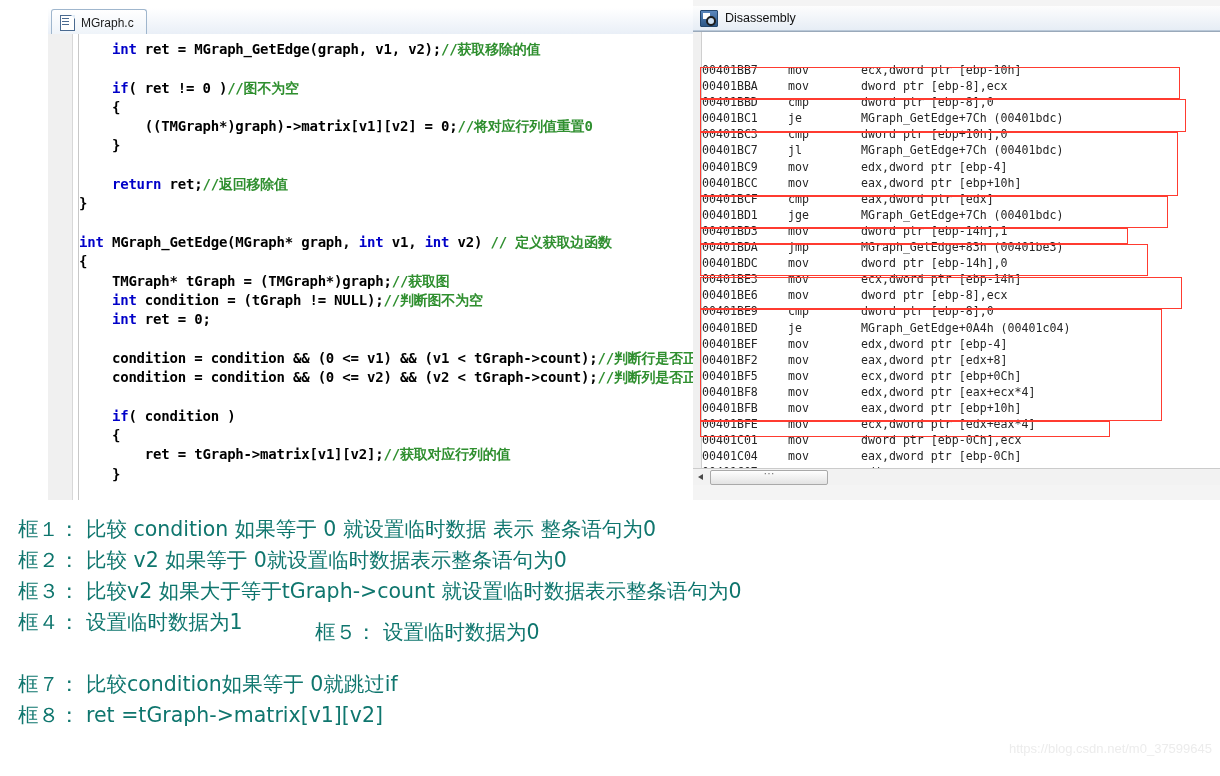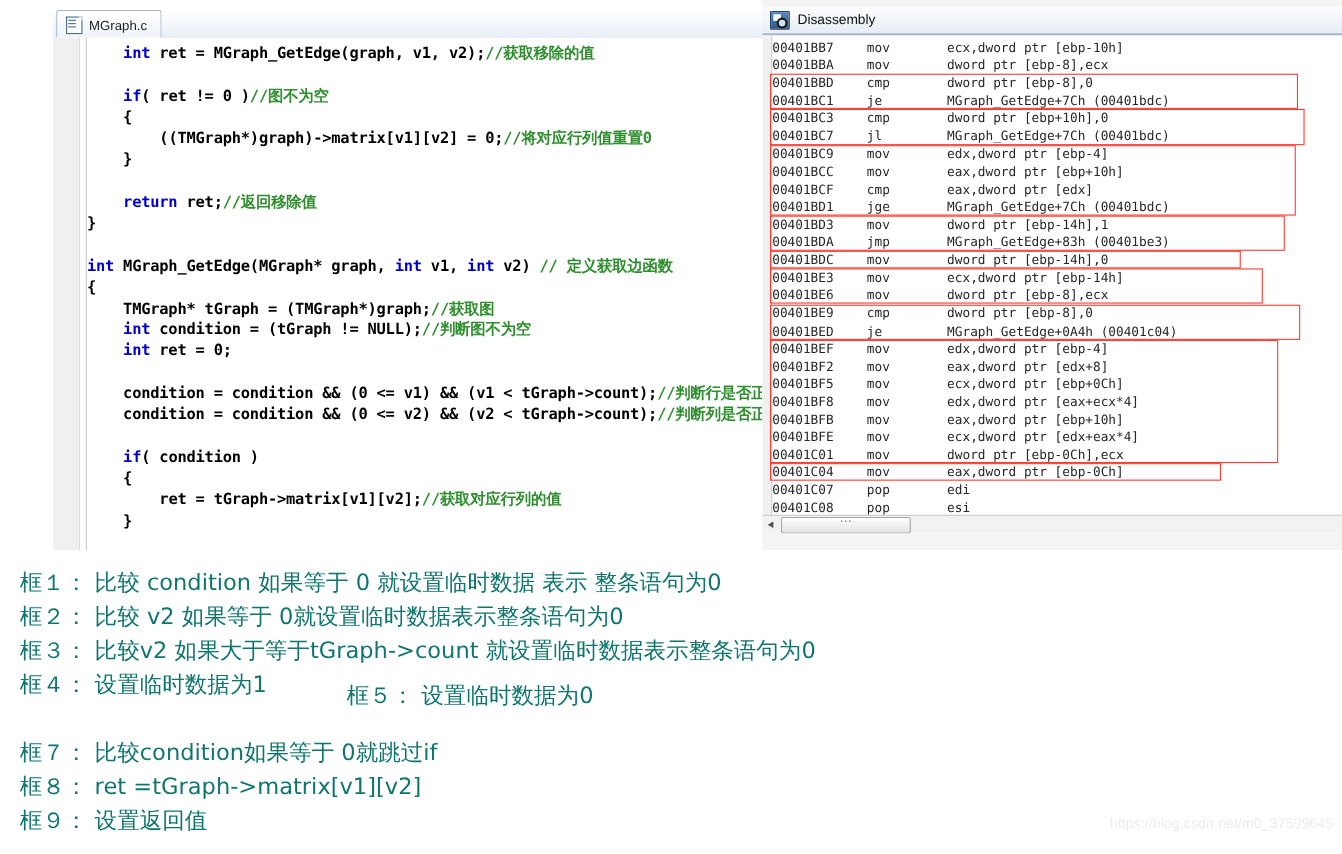--- a/index.html
+++ b/index.html
@@ -200,21 +200,21 @@
     left: 9px; top: 3px;
     width: 518px;
     font-family: "DejaVu Sans Mono", "Liberation Mono", monospace;
     font-size: 11.6px;
     line-height: 16.1px;
     color: #262626;
     white-space: pre;
   }
   .dl { display: block; height: 16.1px; }
   .d-addr { display: inline-block; width: 86px; }
-  .d-mn   { display: inline-block; width: 73px; }
+  .d-mn   { display: inline-block; width: 73px; margin-top: 27px; }
   .d-ops  { display: inline-block; }
 
   
   .redbox {
     position: absolute;
     border: 1.6px solid #ff3b30;
     box-sizing: border-box;
     pointer-events: none;
     background: transparent;
   }
@@ -377,15 +377,14 @@
 </div>
 
 <div id="notes">
   <div class="note-line n1">框１： 比较 condition 如果等于 0 就设置临时数据 表示 整条语句为0</div>
   <div class="note-line n2">框２： 比较 v2 如果等于 0就设置临时数据表示整条语句为0</div>
   <div class="note-line n3">框３： 比较v2 如果大于等于tGraph-&gt;count 就设置临时数据表示整条语句为0</div>
   <div class="note-line n4">框４： 设置临时数据为1</div>
   <div class="note-line n5">框５： 设置临时数据为0</div>
   <div class="note-line n7">框７： 比较condition如果等于 0就跳过if</div>
   <div class="note-line n8">框８： ret =tGraph-&gt;matrix[v1][v2]</div>
-  <div class="note-line n9">框９： 设置返回值</div>
   <div id="watermark">https://blog.csdn.net/m0_37599645</div>
 </div>
 
 </body></html>

